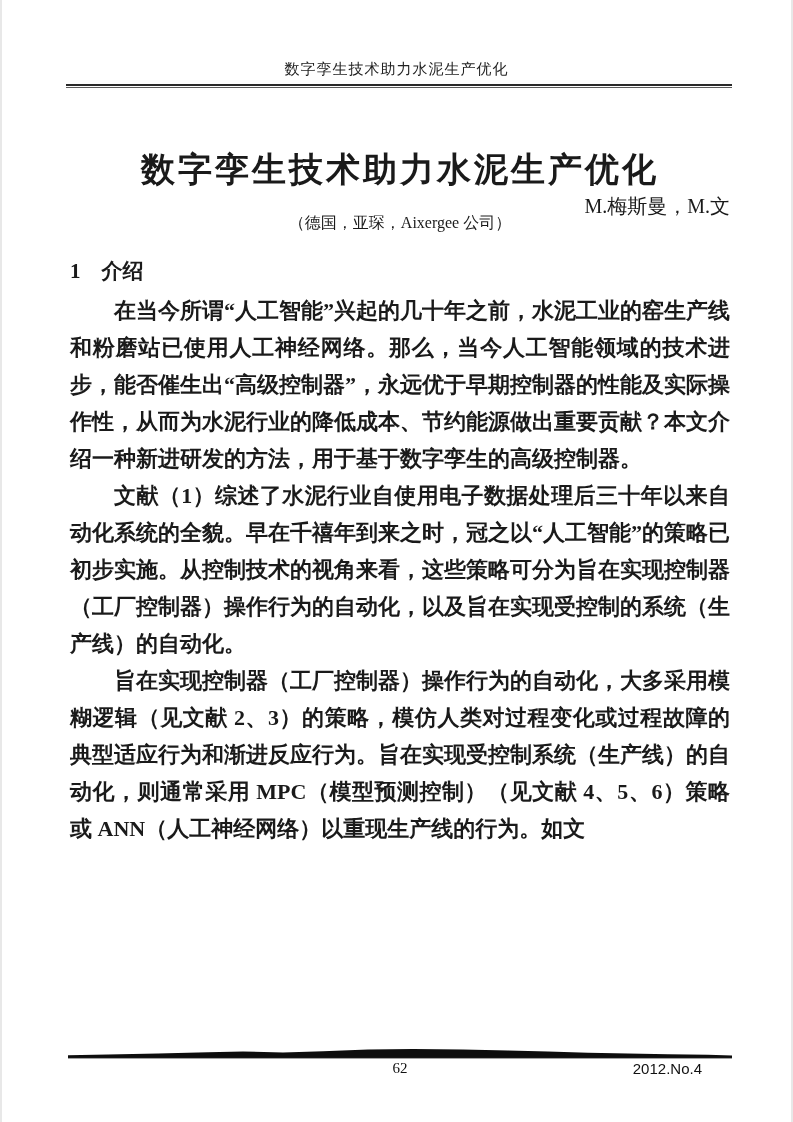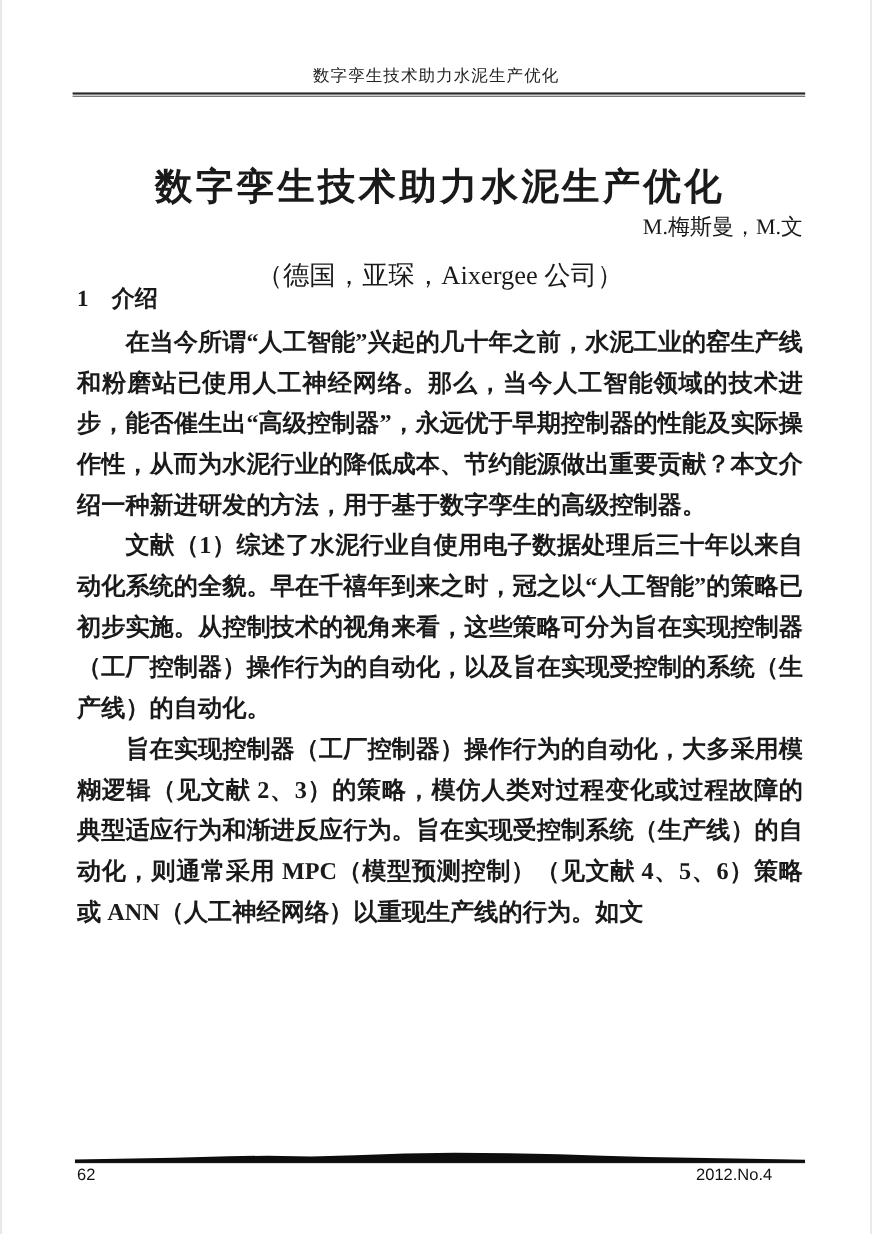--- a/index.html
+++ b/index.html
@@ -59,25 +59,25 @@
   .authors {
     position: absolute;
     top: 193px;
     left: 0;
     width: 100%;
     text-align: right;
     font-size: 20px;
   }
   .affiliation {
     position: absolute;
-    top: 234px;
+    top: 213px;
     left: 0;
     width: 100%;
     text-align: center;
-    font-size: 24px;
+    font-size: 16px;
   }
   .section-heading {
     position: absolute;
     top: 257px;
     left: 0;
     width: 100%;
     font-size: 21px;
     font-weight: bold;
   }
   .body-text {
@@ -109,21 +109,22 @@
     width: 660px;
     height: 22px;
     font-family: "Liberation Sans", "DejaVu Sans", sans-serif;
     font-size: 15px;
     color: #111;
   }
   .page-number {
     position: absolute;
     left: 0;
     width: 100%;
-    text-align: left;
+    text-align: center;
+    font-family: Liberation Serif, serif;
   }
   .issue-label {
     position: absolute;
     right: 28px;
     top: 0;
   }
 </style>
 </head>
 <body>
 

